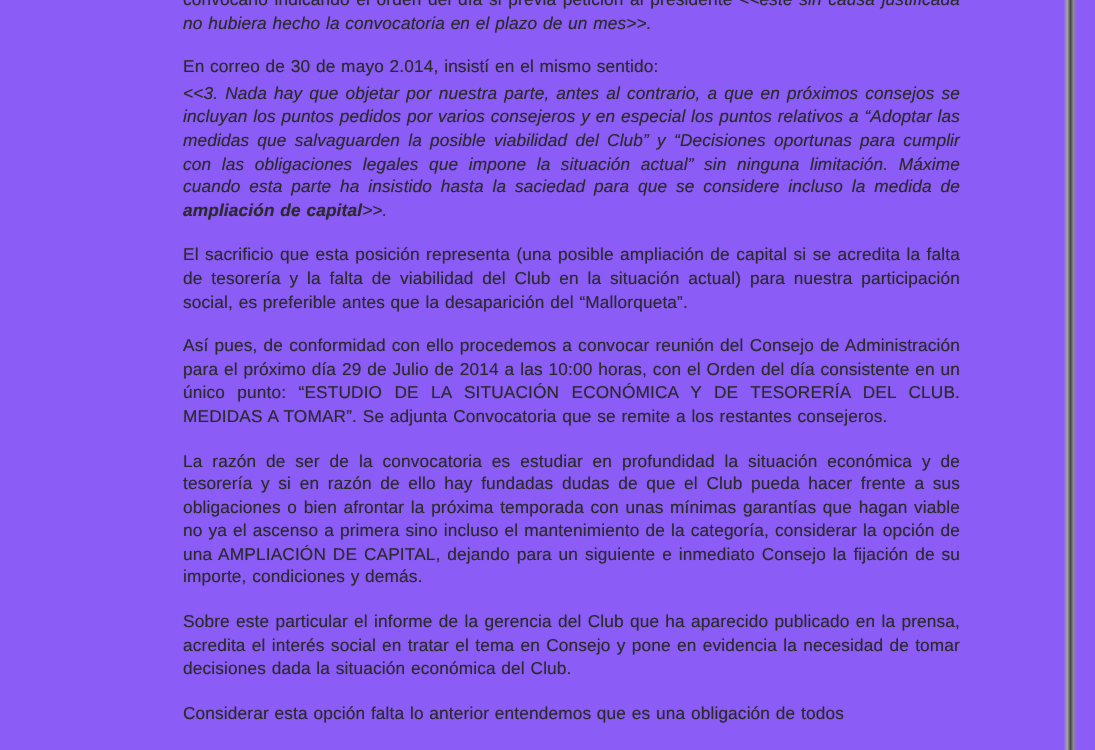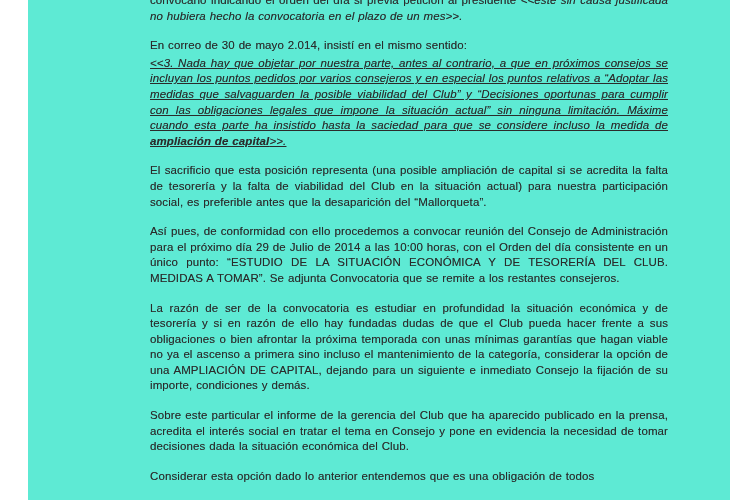--- a/index.html
+++ b/index.html
@@ -10,42 +10,40 @@
     width: 730px;
     height: 500px;
     overflow: hidden;
     position: relative;
     background: #ffffff;
     font-family: "Liberation Sans", "DejaVu Sans", sans-serif;
   }
   .doc-page {
     position: absolute;
     inset: 0;
-    background: #5eead4;
-    margin-left: 28px;
+    background: #8b5cf6;
   }
   .doc-body {
     position: absolute;
     left: 122px;
     top: -7px;
     width: 518px;
     font-size: 11.5px;
     line-height: 15.6px;
     color: #2b2b2b;
     text-align: justify;
     letter-spacing: 0.1px;
     word-spacing: 0.5px;
     text-shadow: 0 0 0.5px rgba(40,40,40,0.45);
   }
   .para {
     margin: 0 0 14px 0;
   }
   .para.tight {
     margin-top: -12px; 
-    text-decoration: underline;
   }
   .seg-regular     { font-style: normal; font-weight: normal; }
   .seg-italic      { font-style: italic; font-weight: normal; }
   .seg-bold        { font-style: normal; font-weight: normal; }
   .seg-bold-italic { font-style: italic; font-weight: bold; }
   .scan-edge {
     position: absolute;
     top: 0;
     left: 709px;
     width: 9px;
@@ -63,16 +61,16 @@
 
 <div class="doc-page">
   <div class="doc-body" style="color: rgb(43, 43, 43);">
       <p class="para"><span class="seg-regular">convocarlo indicando el orden del día si previa petición al presidente </span><span class="seg-italic">&lt;&lt;este sin causa justificada no hubiera hecho la convocatoria en el plazo de un mes&gt;&gt;.</span></p>
       <p class="para"><span class="seg-regular">En correo de 30 de mayo 2.014, insistí en el mismo sentido:</span></p>
       <p class="para tight"><span class="seg-italic">&lt;&lt;3. Nada hay que objetar por nuestra parte, antes al contrario, a que en próximos consejos se incluyan los puntos pedidos por varios consejeros y en especial los puntos relativos a “Adoptar las medidas que salvaguarden la posible viabilidad del Club” y “Decisiones oportunas para cumplir con las obligaciones legales que impone la situación actual” sin ninguna limitación. Máxime cuando esta parte ha insistido hasta la saciedad para que se considere incluso la medida de </span><span class="seg-bold-italic">ampliación de capital</span><span class="seg-italic">&gt;&gt;.</span></p>
       <p class="para"><span class="seg-regular">El sacrificio que esta posición representa (una posible ampliación de capital si se acredita la falta de tesorería y la falta de viabilidad del Club en la situación actual) para nuestra participación social, es preferible antes que la desaparición del “Mallorqueta”.</span></p>
       <p class="para"><span class="seg-regular">Así pues, de conformidad con ello procedemos a convocar reunión del Consejo de Administración para el próximo día 29 de Julio de 2014 a las 10:00 horas, con el Orden del día consistente en un único punto: </span><span class="seg-bold">“ESTUDIO DE LA SITUACIÓN ECONÓMICA Y DE TESORERÍA DEL CLUB. MEDIDAS A TOMAR”</span><span class="seg-regular">. Se adjunta Convocatoria que se remite a los restantes consejeros.</span></p>
       <p class="para"><span class="seg-regular">La razón de ser de la convocatoria es estudiar en profundidad la situación económica y de tesorería y si en razón de ello hay fundadas dudas de que el Club pueda hacer frente a sus obligaciones o bien afrontar la próxima temporada con unas mínimas garantías que hagan viable no ya el ascenso a primera sino incluso el mantenimiento de la categoría, considerar la opción de una AMPLIACIÓN DE CAPITAL, dejando para un siguiente e inmediato Consejo la fijación de su importe, condiciones y demás.</span></p>
       <p class="para"><span class="seg-regular">Sobre este particular el informe de la gerencia del Club que ha aparecido publicado en la prensa, acredita el interés social en tratar el tema en Consejo y pone en evidencia la necesidad de tomar decisiones dada la situación económica del Club.</span></p>
-      <p class="para"><span class="seg-regular">Considerar esta opción dado lo anterior entendemos que es una obligación de todos</span></p>
+      <p class="para"><span class="seg-regular">Considerar esta opción falta lo anterior entendemos que es una obligación de todos</span></p>
     </div>
   <div class="scan-edge"></div>
 </div>
 
 </body></html>

